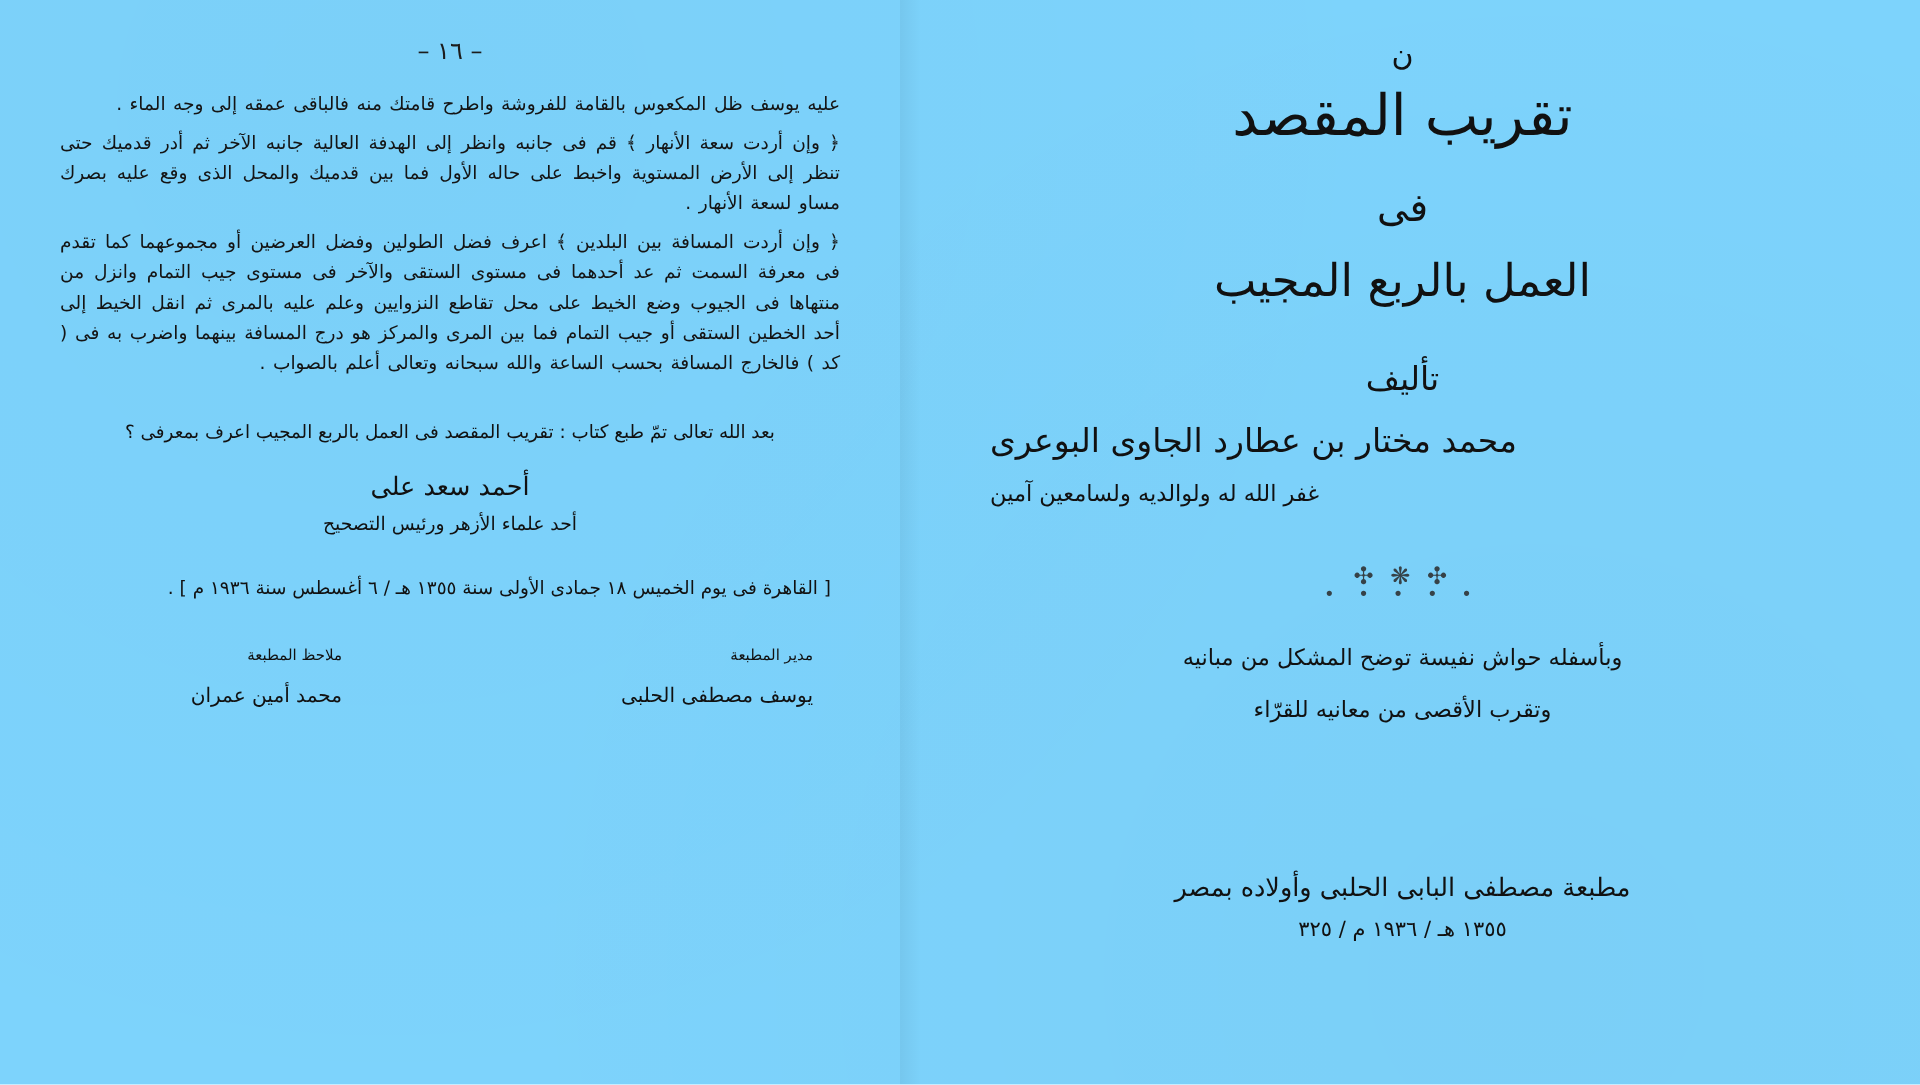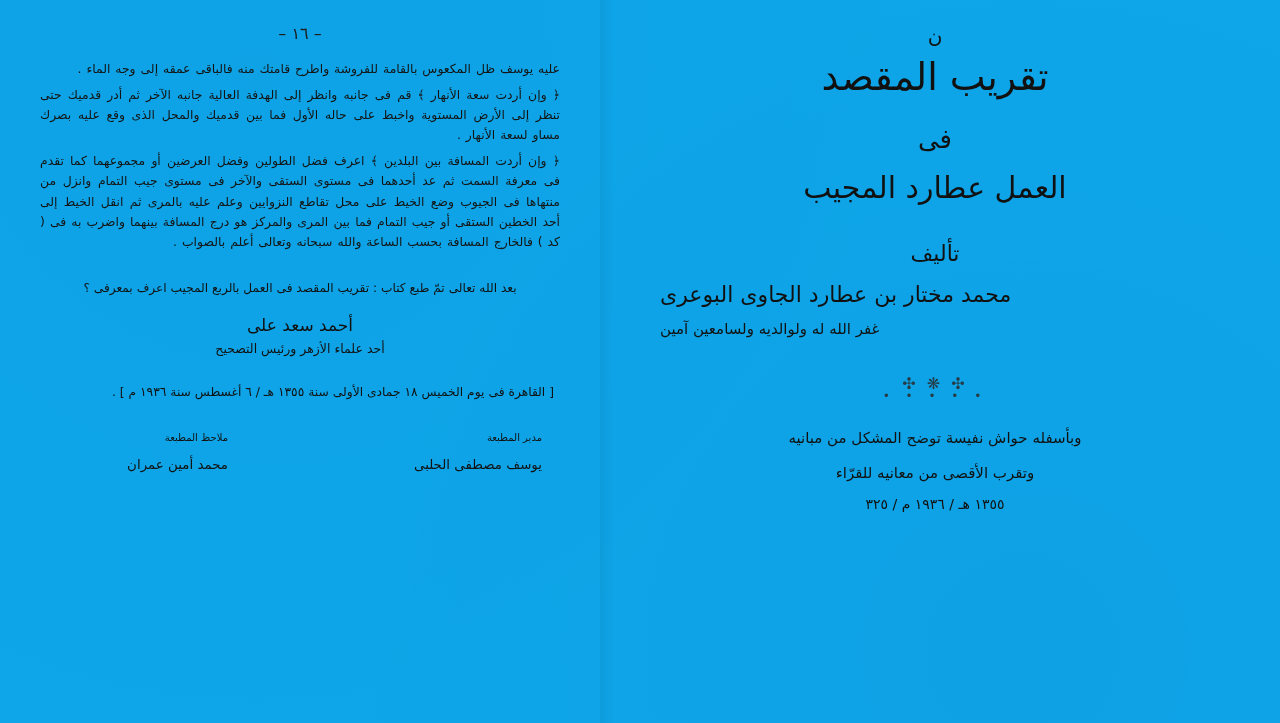--- a/index.html
+++ b/index.html
@@ -4,21 +4,21 @@
 <style>
   html, body {
     margin: 0;
     padding: 0;
     background: #ffffff;
   }
   #page {
     position: relative;
     width: 1280px;
     height: 723px;
-    background: #0ea5e9;
+    background: #7dd3fc;
     overflow: hidden;
     font-family: "DejaVu Sans", sans-serif;
     color: #1a1a1a;
   }
   
   #page::before {
     content: "";
     position: absolute;
     inset: 0;
     background:
@@ -251,34 +251,35 @@
     <div class="gutter"></div>
 
     <div class="page-half right-half">
 
       <div class="catch ar">ن</div>
 
       <div class="title-main ar">تقريب المقصد</div>
 
       <div class="title-prep ar">فى</div>
 
-      <div class="title-sub ar">العمل عطارد المجيب</div>
+      <div class="title-sub ar">العمل بالربع المجيب</div>
 
       <div class="byline-label ar">تأليف</div>
 
       <div class="author ar">محمد مختار بن عطارد الجاوى البوعرى</div>
 
       <div class="author-dua ar">غفر الله له ولوالديه ولسامعين آمين</div>
 
       <div class="ornament">
         <span>✣ ❋ ✣</span>
         <span class="row2">• • • • •</span>
       </div>
 
       <div class="blurb ar">وبأسفله حواش نفيسة توضح المشكل من مبانيه</div>
       <div class="blurb ar">وتقرب الأقصى من معانيه للقرّاء</div>
 
+      <div class="imprint ar">مطبعة مصطفى البابى الحلبى وأولاده بمصر</div>
       <div class="imprint-date ar">١٣٥٥ هـ / ١٩٣٦ م / ٣٢٥</div>
 
     </div>
 
   </div>
 </div>
 
 </body></html>

